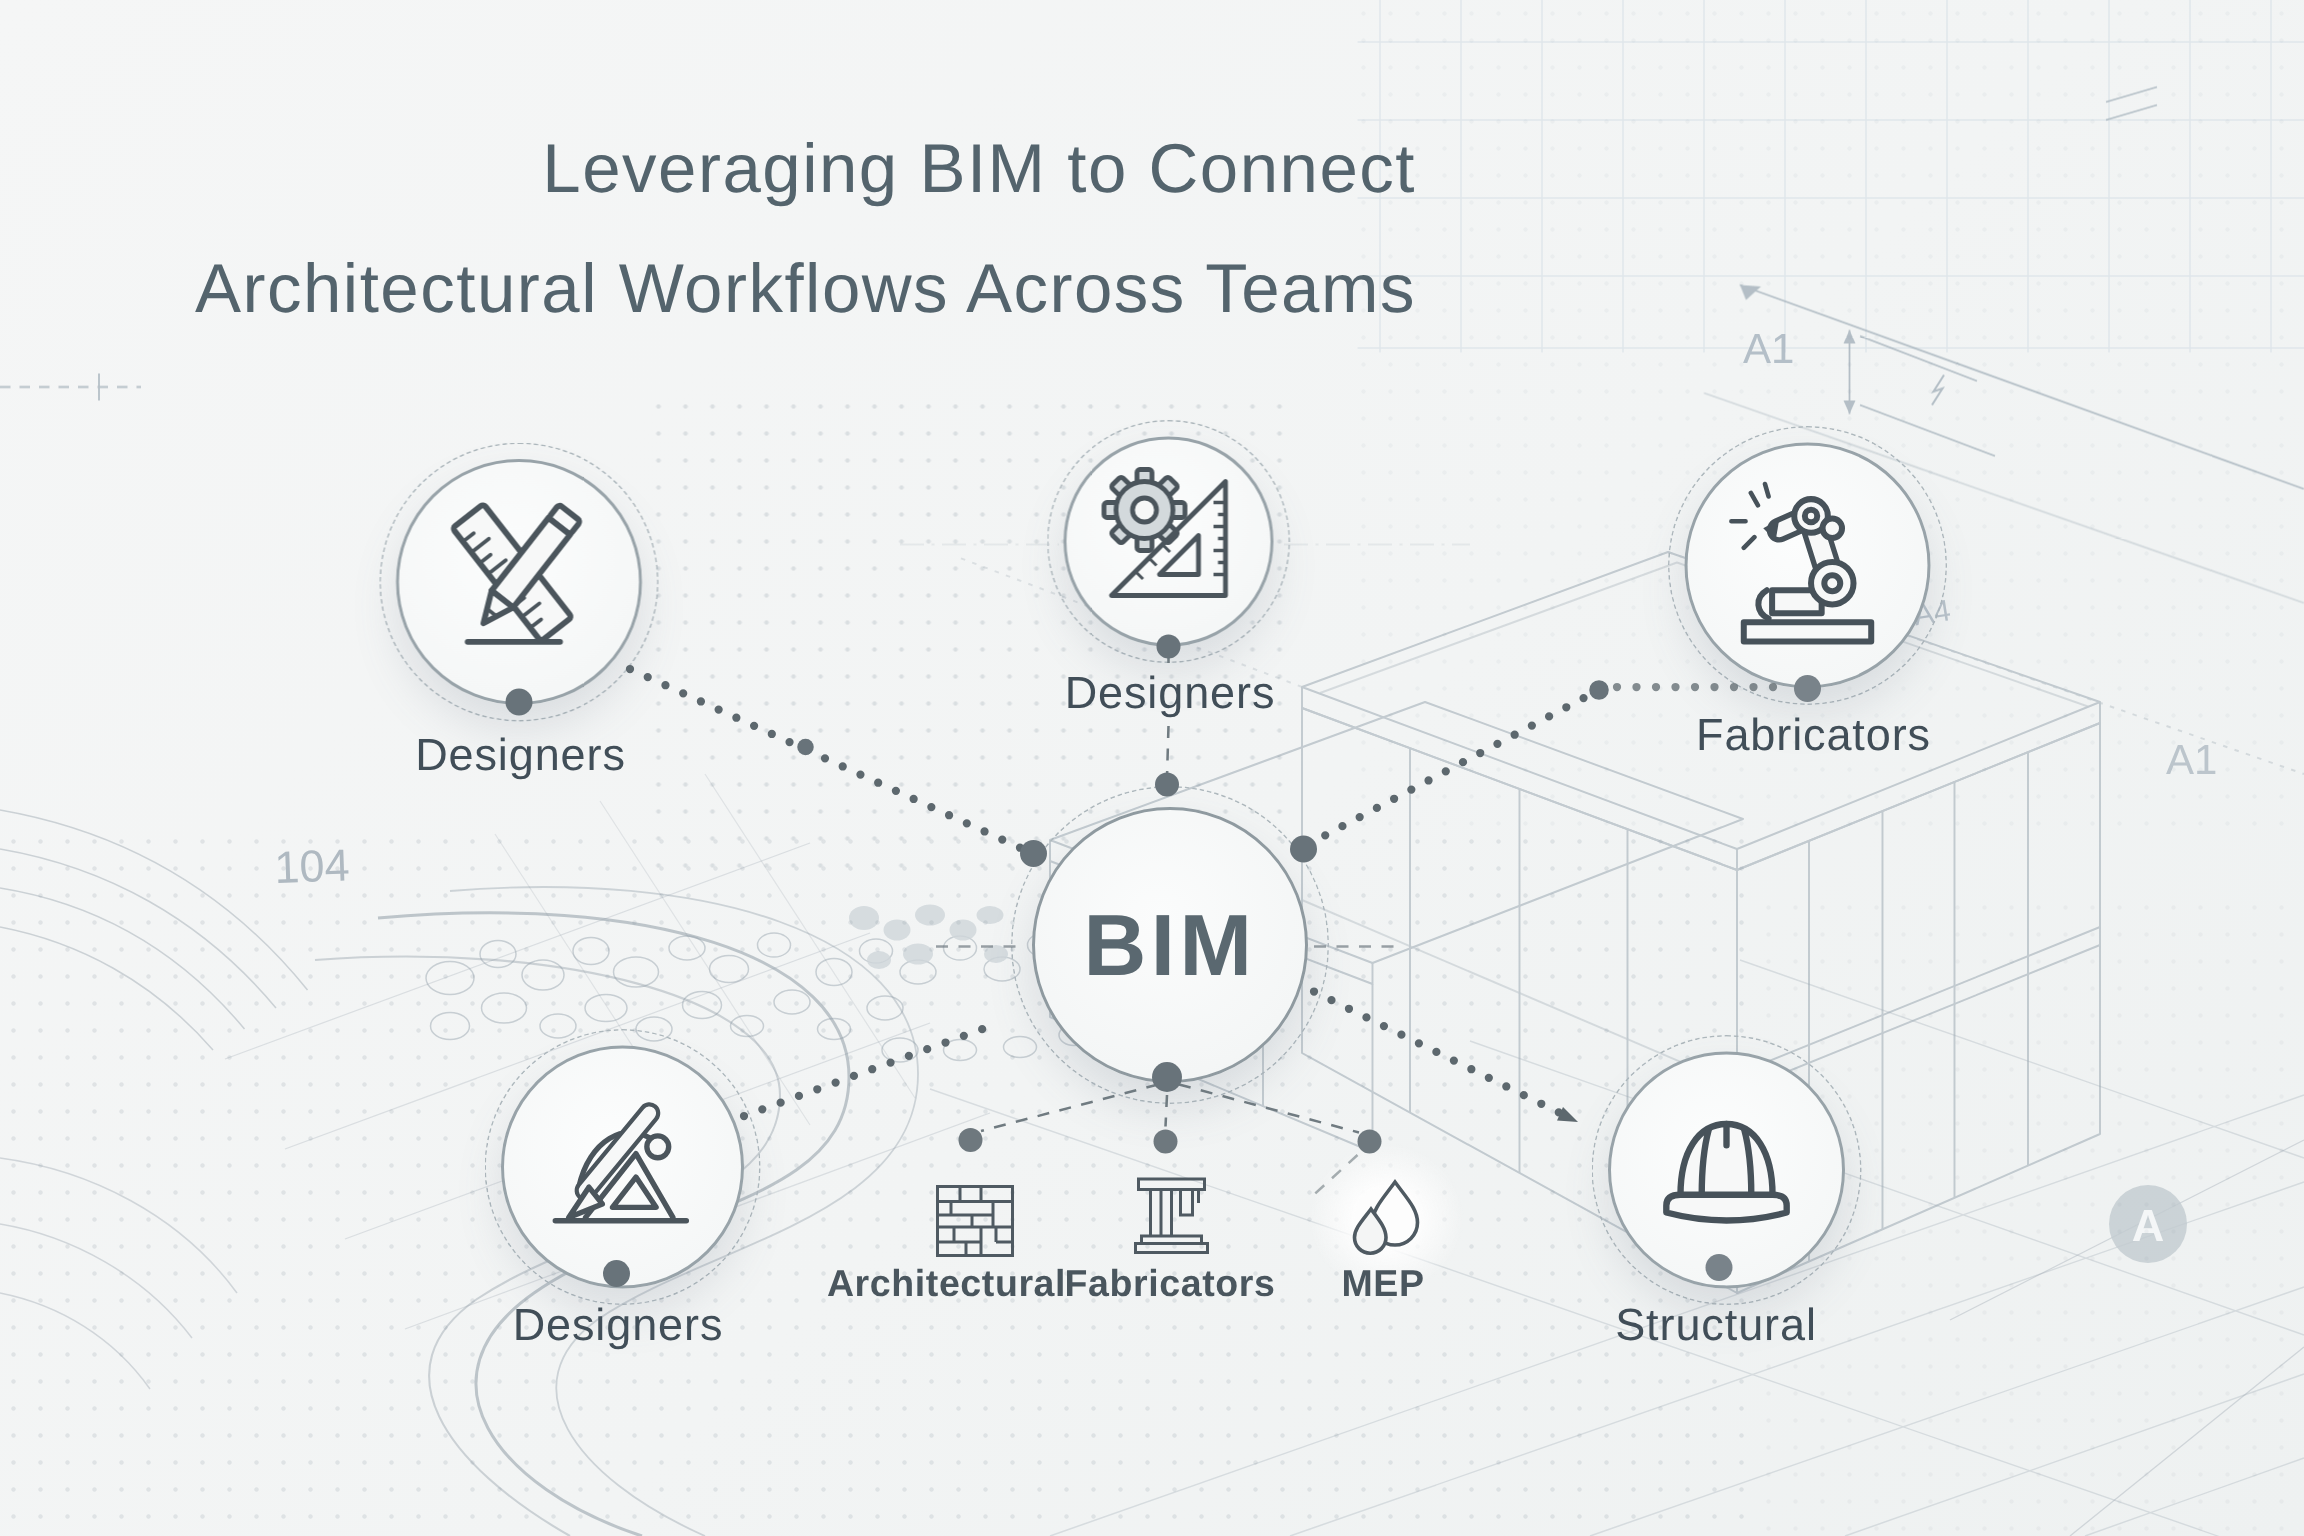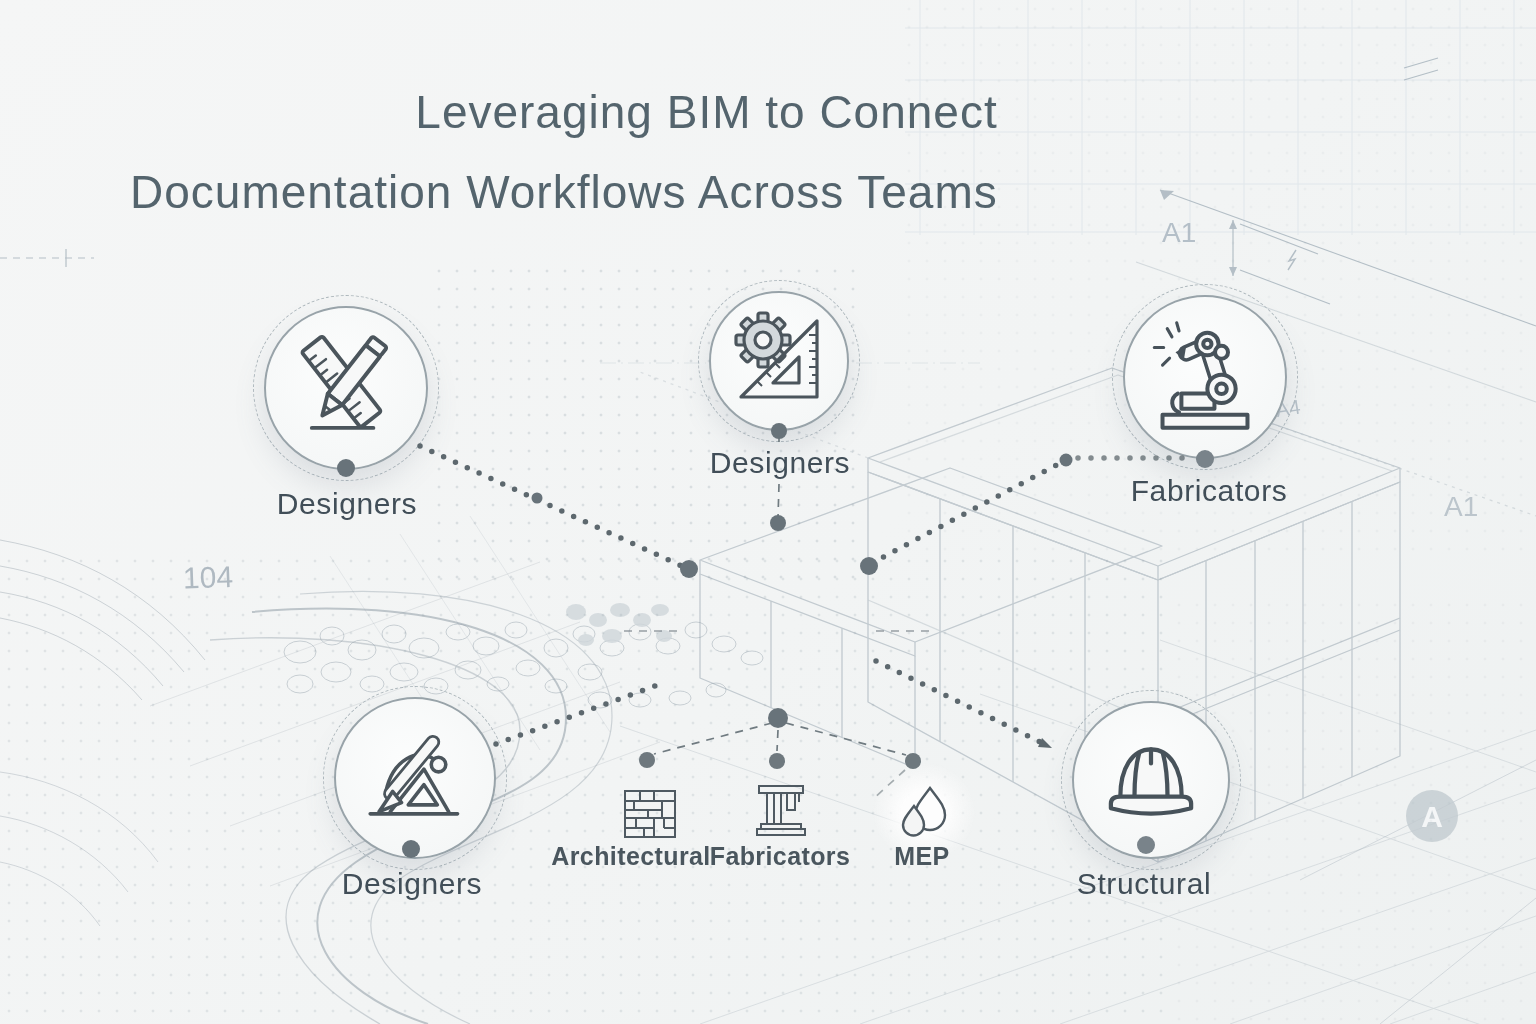--- a/index.html
+++ b/index.html
@@ -148,21 +148,21 @@
   </svg>
 
   <div class="dotpatch p1"></div>
   <div class="dotpatch p2"></div>
   <div class="dotpatch p3"></div>
   <div class="dotpatch p4"></div>
   <div class="blob"></div>
 
   <div class="title">
     <span>Leveraging BIM to Connect</span>
-    <span>Documentation Workflows Across Teams</span>
+    <span>Architectural Workflows Across Teams</span>
   </div>
 
   <div class="node" style="left:264px;top:306px;width:164px;height:164px">
     <div class="ring"></div>
     <div class="disc"></div>
     <svg class="icon" width="114" height="114" viewBox="0 0 100 100">
       <g stroke="#4b555c" stroke-width="3.4" fill="none" stroke-linecap="round" stroke-linejoin="round">
         <line x1="20" y1="87" x2="74" y2="87"></line>
         <g transform="rotate(-38 47 47)">
           <rect x="35" y="4" width="23" height="84" rx="2" fill="#f7f8f8"></rect>
@@ -222,20 +222,25 @@
         <circle cx="52" cy="24" r="9.5" fill="#f7f8f8"></circle>
           <circle cx="52" cy="24" r="3.5"></circle>
         <circle cx="64" cy="31" r="5.5" fill="#f7f8f8"></circle>
         <path d="M34,26 l-9,5 7,7 z" fill="#47525a" stroke="none"></path>
         <path d="M22,18 l-4,-7 M15,27 h-8 M20,36 l-6,6 M28,13 l-2,-7" stroke-width="2.6"></path>
       </g>
     </svg>
   </div>
   <div class="nlabel" style="left:1209px;top:474px">Fabricators</div>
 
+  <div class="node" style="left:688px;top:538px;width:184px;height:184px">
+    <div class="ring" style="inset:-14px"></div>
+    <div class="disc bim-disc"></div>
+    <div class="bim-text">BIM</div>
+  </div>
 
   <div class="node" style="left:334px;top:697px;width:162px;height:162px">
     <div class="ring"></div>
     <div class="disc"></div>
     <svg class="icon" width="112" height="112" viewBox="0 0 100 100">
       <g stroke="#4b555c" stroke-width="3.2" fill="none" stroke-linecap="round" stroke-linejoin="round">
         <line x1="10" y1="84" x2="88" y2="84"></line>
         <path d="M24,64 C30,36 52,24 68,36"></path>
         <circle cx="71" cy="40" r="6.5" fill="#f7f8f8"></circle>
         <path d="M28,82 L58,44 L80,82"></path>

